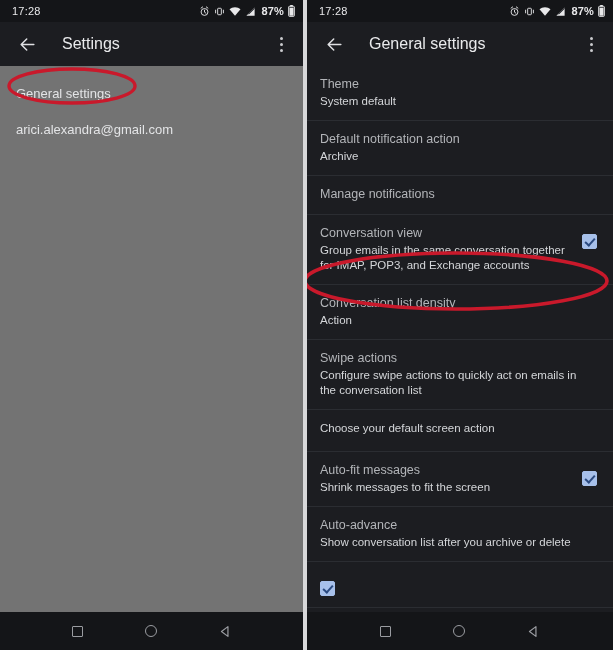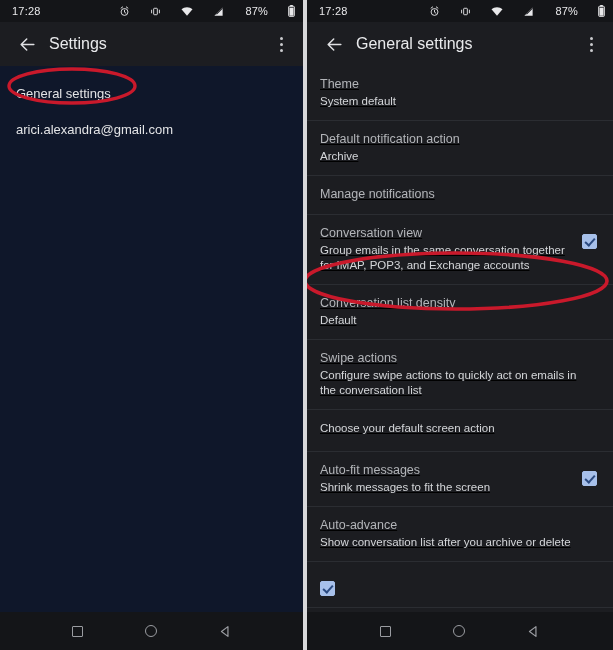--- a/index.html
+++ b/index.html
@@ -15,21 +15,21 @@
   .screens {
     position: relative;
     width: 613px;
     height: 650px;
     display: flex;
   }
 
   .phone {
     position: relative;
     height: 650px;
-    background: #0f172a;
+    background: #737373;
     overflow: hidden;
   }
   .phone.left  { width: 303px; }
   .phone.gap   { width: 4px; background: #d8d8da; height: 650px; }
   .phone.right { width: 306px; }
 
   
   .statusbar {
     height: 22px;
     background: #141518;
@@ -38,42 +38,43 @@
     padding: 0 8px 0 12px;
     font-size: 11px;
     color: #e8e8ea;
     letter-spacing: .2px;
   }
   .statusbar .clock { flex: 0 0 auto; }
   .statusbar .spacer { flex: 1 1 auto; }
   .statusbar .sysicons {
     display: flex;
     align-items: center;
-    gap: 20px;
+    gap: 4px;
+    font-weight: bold;
   }
   .statusbar .sysicons svg { display: block; }
   .statusbar .batt-pct { font-size: 11px; color: #e8e8ea; margin-left: 1px; }
 
   
   .toolbar {
     height: 44px;
     display: flex;
     align-items: center;
     padding: 0 10px 0 14px;
     background: #1c1d21;
   }
   .toolbar .back {
     width: 26px; height: 26px;
     display: flex; align-items: center; justify-content: center;
     flex: 0 0 auto;
   }
   .toolbar .title {
     font-size: 16px;
     color: #e9eaec;
-    margin-left: 9px;
+    margin-left: 22px;
     flex: 1 1 auto;
     white-space: nowrap;
   }
   .toolbar .overflow {
     width: 24px; height: 26px;
     display: flex; flex-direction: column;
     align-items: center; justify-content: center;
     gap: 3px;
     flex: 0 0 auto;
   }
@@ -94,21 +95,21 @@
   
   .settings { background: #1c1d21; }
   .srow {
     position: relative;
     padding: 10px 14px 11px 13px;
     border-bottom: 1px solid #2b2d32;
     min-height: 42px;
     display: flex;
     align-items: flex-start;
   }
-  .srow .texts { flex: 1 1 auto; padding-right: 6px; text-decoration: underline; }
+  .srow .texts { flex: 1 1 auto; padding-right: 6px; }
   .srow .ttl {
     font-size: 12.5px;
     color: #b3b5b9;
     line-height: 17px;
   }
   .srow .sub {
     font-size: 11.5px;
     color: #d4d6d9;
     line-height: 15px;
     margin-top: 1px;
@@ -338,21 +339,21 @@
         <div class="texts">
           <div class="ttl">Conversation view</div>
           <div class="sub">Group emails in the same conversation together for IMAP, POP3, and Exchange accounts</div>
         </div>
         <span class="cb on"></span>
       </div>
 
       <div class="srow">
         <div class="texts">
           <div class="ttl">Conversation list density</div>
-          <div class="sub">Default</div>
+          <div class="sub">Action</div>
         </div>
       </div>
 
       <div class="srow">
         <div class="texts">
           <div class="ttl">Swipe actions</div>
           <div class="sub">Configure swipe actions to quickly act on emails in the conversation list</div>
         </div>
       </div>
 

